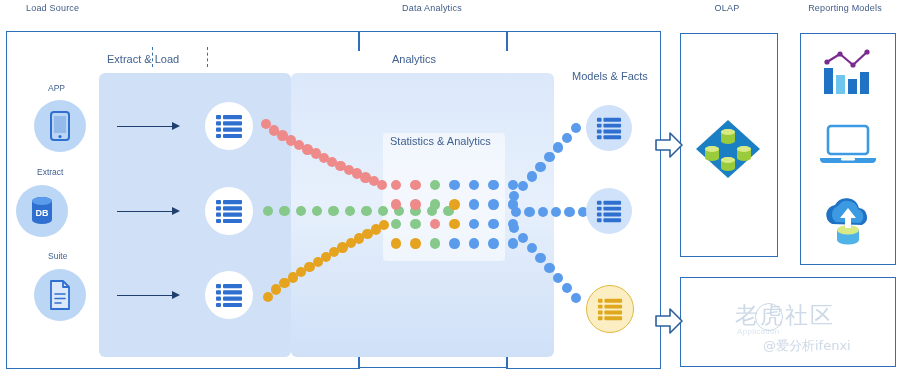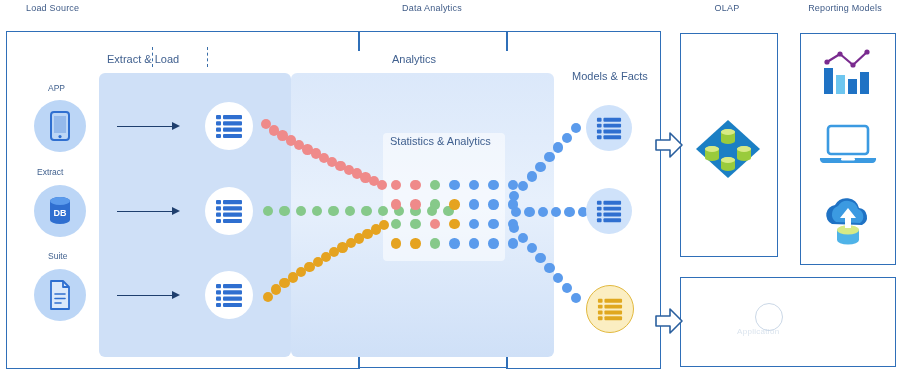--- a/index.html
+++ b/index.html
@@ -123,21 +123,21 @@
   <div class="src-label" style="left:48px;top:251px;">Suite</div>
 
   <div class="circ circ-src" style="left:34px;top:100px;">
     <svg width="22" height="30" viewBox="0 0 22 30">
       <rect x="2" y="1" width="18" height="28" rx="3" fill="none" stroke="#2f6fd0" stroke-width="2"></rect>
       <rect x="5" y="5" width="12" height="17" fill="#2f6fd0" opacity=".28"></rect>
       <circle cx="11" cy="25.6" r="1.6" fill="#2f6fd0"></circle>
     </svg>
   </div>
 
-  <div class="circ circ-src" style="left:34px;top:185px;text-align:center;">
+  <div class="circ circ-src" style="left:16px;top:185px;text-align:center;">
     <svg width="28" height="30" viewBox="0 0 28 30">
       <ellipse cx="14" cy="5" rx="10" ry="4" fill="#2f6fd0"></ellipse>
       <path d="M4 5 V24 a10 4 0 0 0 20 0 V5" fill="#2f6fd0"></path>
       <ellipse cx="14" cy="5" rx="10" ry="4" fill="#5b9bec"></ellipse>
       <text x="14" y="20" font-size="9" fill="#ffffff" text-anchor="middle" font-family="Liberation Sans, sans-serif" font-weight="bold">DB</text>
     </svg>
   </div>
 
   <div class="circ circ-src" style="left:34px;top:269px;">
     <svg width="24" height="30" viewBox="0 0 24 30">
@@ -408,14 +408,16 @@
         <ellipse cx="30" cy="34" rx="11" ry="4.5" fill="#cfe37a"></ellipse>
         <path d="M19 34 v10 a11 4.5 0 0 0 22 0 v-10" fill="#4fb3e8"></path>
         <ellipse cx="30" cy="34" rx="11" ry="4.5" fill="#d7ea86"></ellipse>
       </g>
       <path d="M30 12 L38 22 H33 V32 H27 V22 H22 Z" fill="#ffffff"></path>
     </svg>
   </div>
 
   <div class="wm-faint">Application</div>
   <div class="wm-ring"></div>
+  <div class="wm-tiger">老虎社区</div>
+  <div class="wm-ifenxi">@爱分析ifenxi</div>
 
 </div>
 
 </body></html>

